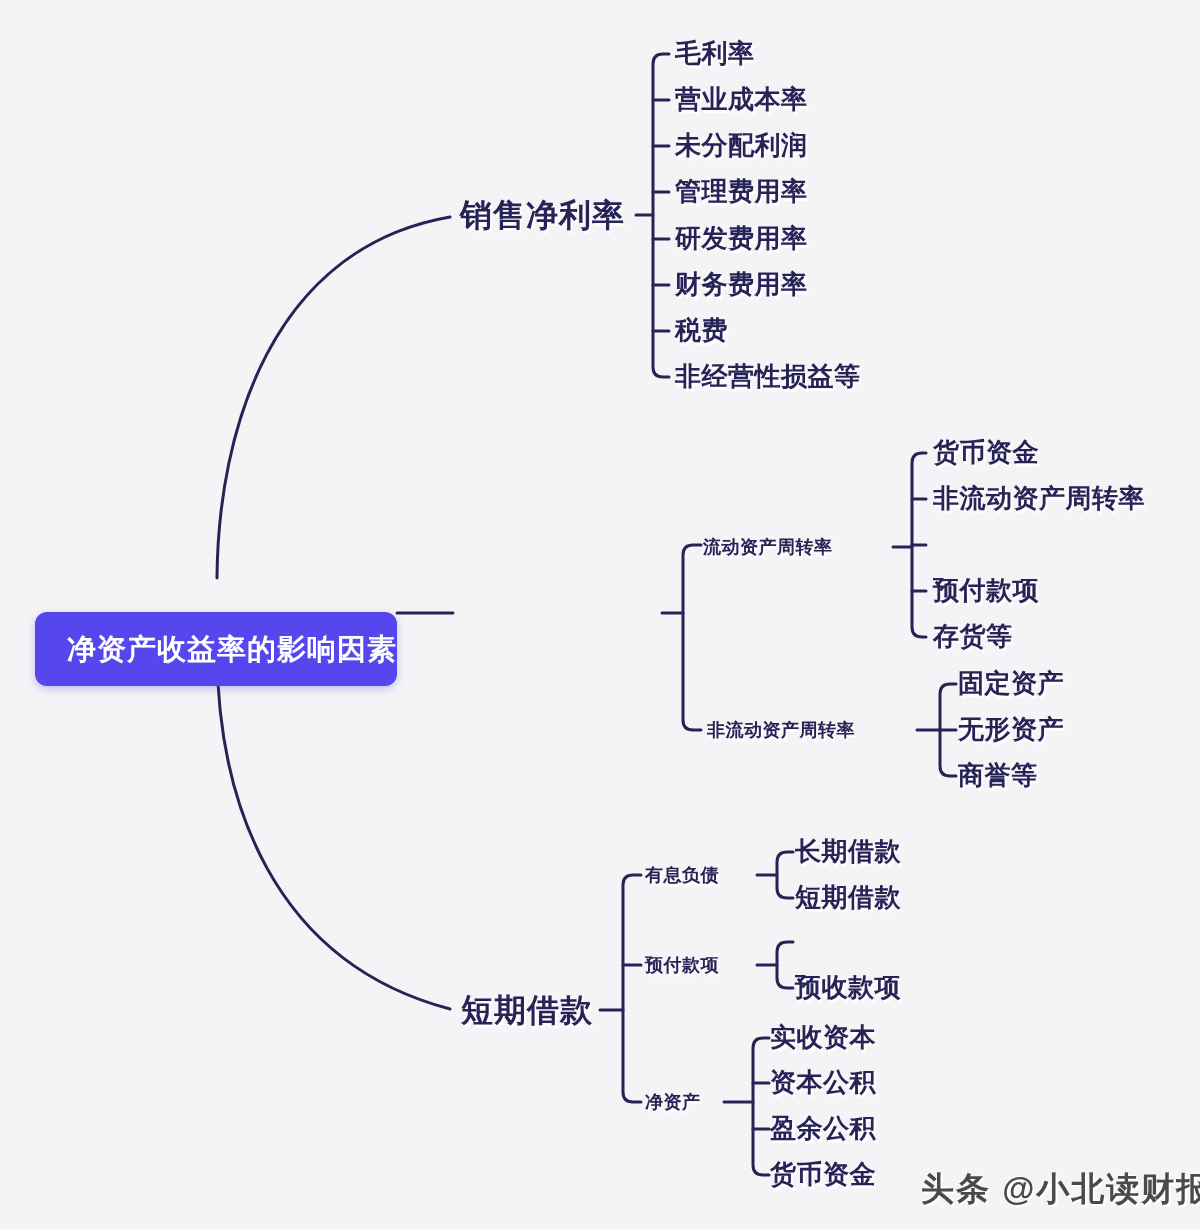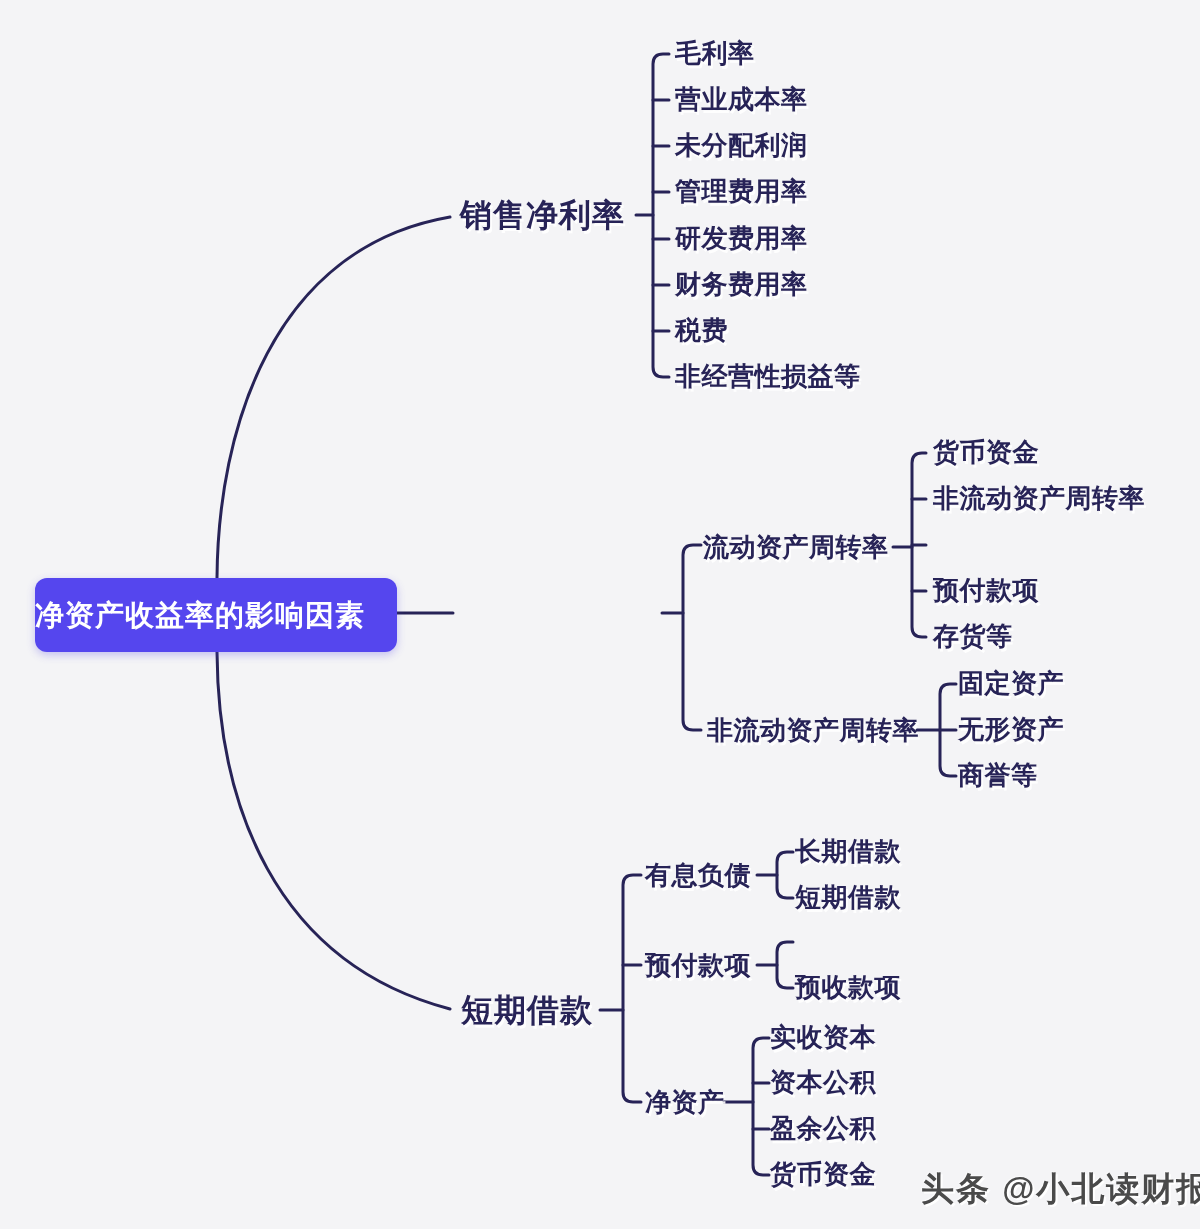--- a/index.html
+++ b/index.html
@@ -29,27 +29,27 @@
   .node {
     position: absolute;
     transform: translateY(-50%);
     white-space: nowrap;
     line-height: 1;
     font-weight: 800;
     color: var(--ink);
     text-shadow: 2px 3px 0 rgba(255,255,255,0.9);
   }
   .lvl1 { font-size: 32px; letter-spacing: 1px; }
-  .lvl2 { font-size: 26px; letter-spacing: 0.5px; }
+  .lvl2 { font-size: 18px; letter-spacing: 0.5px; }
   .leaf { font-size: 26px; letter-spacing: 0.5px; font-family: Liberation Serif, serif; }
   .root {
-    left: 35px; top: 578px;
+    left: 35px; top: 612px;
     width: 362px; height: 74px;
     transform: none;
-    display: flex; align-items: center; justify-content: flex-start;
+    display: flex; align-items: center; justify-content: flex-end;
     background: var(--accent);
     border-radius: 12px;
     box-shadow: 0 3px 8px rgba(82,70,230,0.30);
   }
   .root span {
     color: #ffffff;
     font-size: 29px;
     font-weight: 800;
     letter-spacing: 1px;
     line-height: 1;

